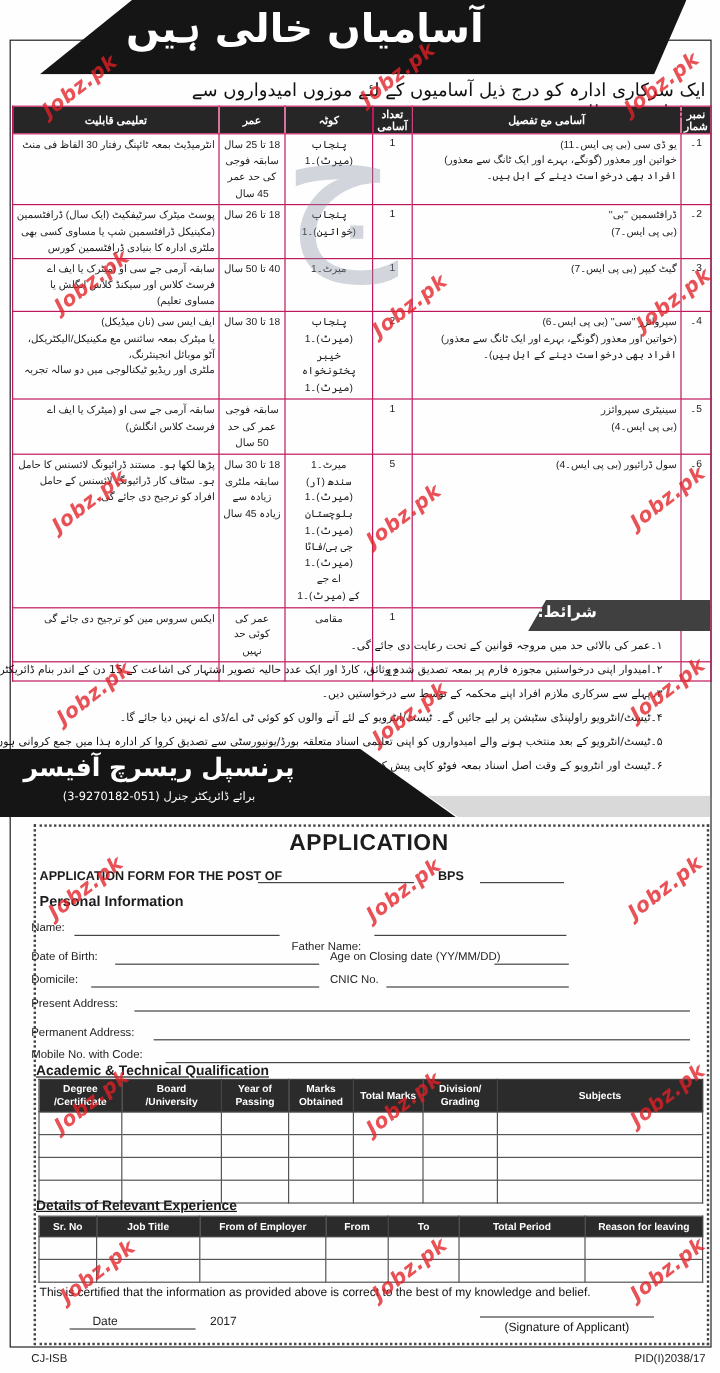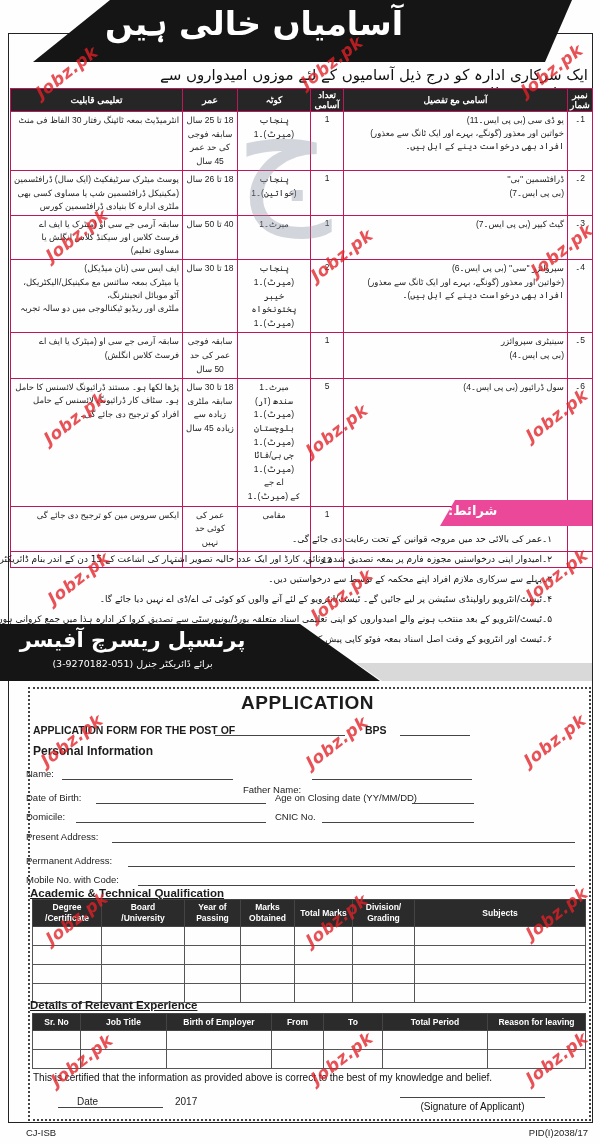--- a/index.html
+++ b/index.html
@@ -24,21 +24,21 @@
              direction:rtl;table-layout:fixed;}
   table.jobs td,table.jobs th{border:1px solid #be185d;font-size:8.5px;vertical-align:top;
              padding:2px 3px;overflow:hidden;font-family:Liberation Sans, sans-serif;}
   table.jobs th{background:#262626;color:#fff;font-size:9px;font-weight:bold;text-align:center;
              vertical-align:middle;padding:1px;}
   td.c{text-align:center;font-family:"Liberation Sans",sans-serif;}
   td.rt{text-align:right;line-height:1.55;}
   td.ct{text-align:center;line-height:1.6;}
 
   
-  .cond-banner{position:absolute;left:440px;top:500px;width:152px;height:26px;background:#ec4899;
+  .cond-banner{position:absolute;left:440px;top:500px;width:152px;height:26px;background:#404040;
                clip-path:polygon(15px 0,152px 0,152px 26px,0 26px);}
   .cond-heading{position:absolute;left:8px;top:3px;color:#fff;font-size:13px;font-weight:bold;}
   .conds{position:absolute;left:40px;top:529px;width:522px;text-align:right;}
   .cond{font-size:9px;line-height:20px;white-space:nowrap;color:#111;}
   .cond-num{display:inline-block;width:20px;text-align:left;}
 
   
   .gray-strip{position:absolute;left:0;top:663px;width:592px;height:18px;background:#d9d9d9;
               clip-path:polygon(356px 0,592px 0,592px 18px,382px 18px);}
   .officer-banner{position:absolute;left:0;top:624px;width:385px;height:57px;background:#151515;
@@ -321,21 +321,21 @@
         <col style="width:105px">
         <col style="width:52px">
         <col style="width:59px">
         <col style="width:105px">
         <col style="width:98px">
       </colgroup>
     <tbody>
         <tr style="height:17px">
       <th>Sr. No</th>
       <th>Job Title</th>
-      <th>Birth of Employer</th>
+      <th>From of Employer</th>
       <th>From</th>
       <th>To</th>
       <th>Total Period</th>
       <th>Reason for leaving</th>
     </tr>
     <tr style="height:19px">
           <td></td>
           <td></td>
           <td></td>
           <td></td>

